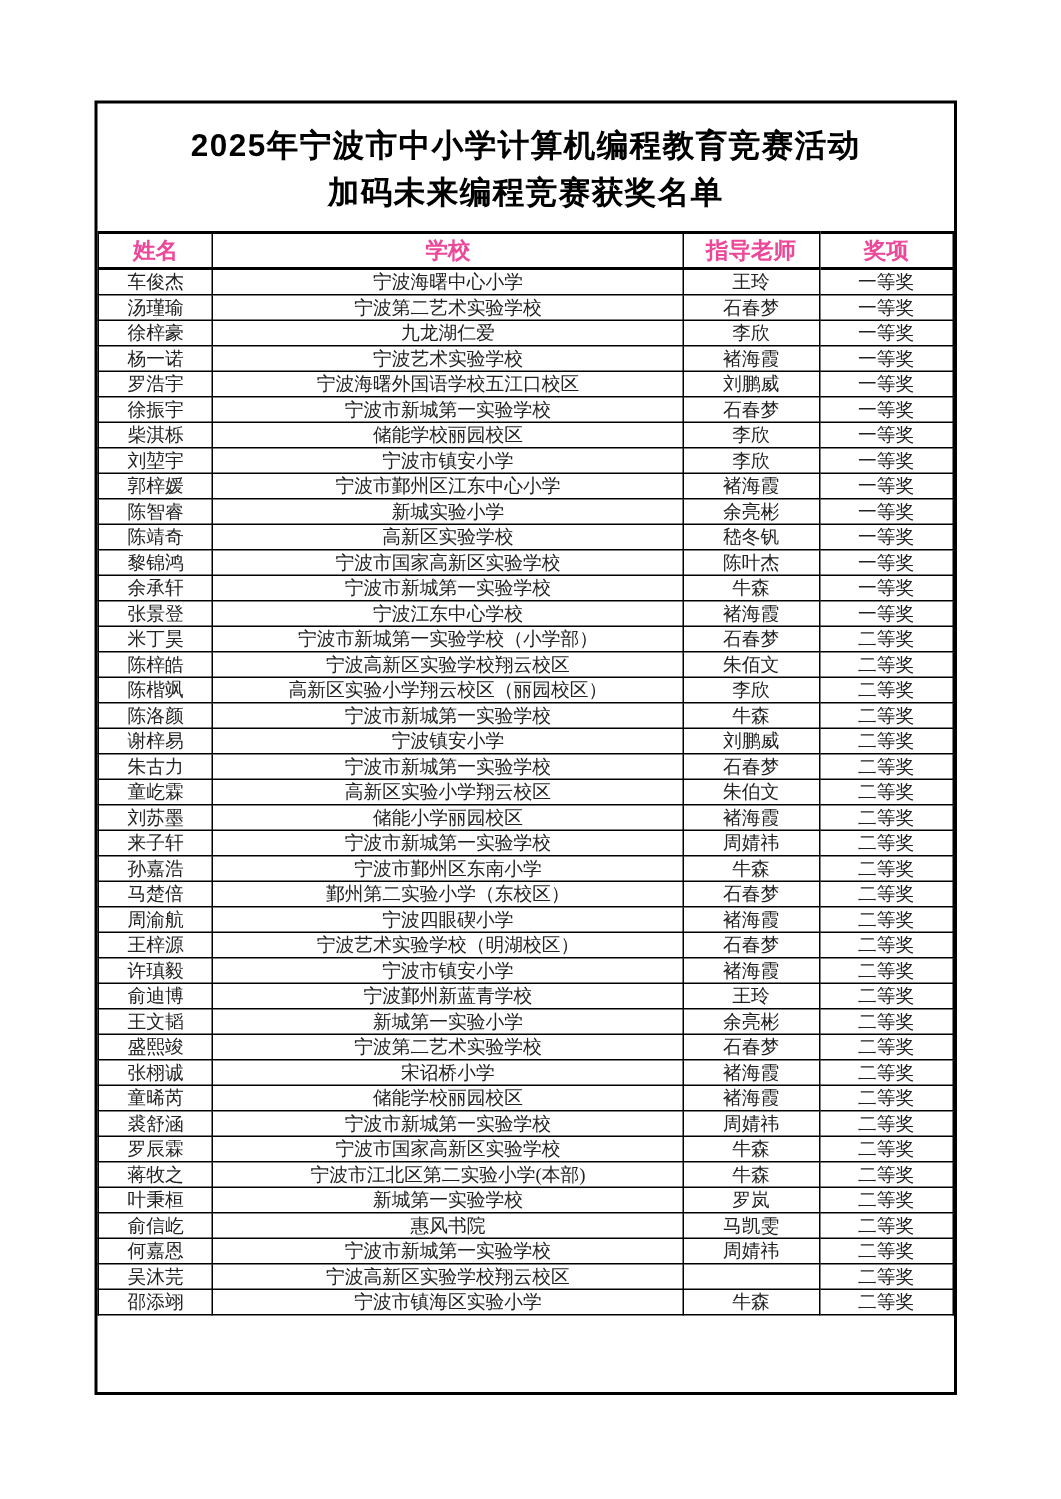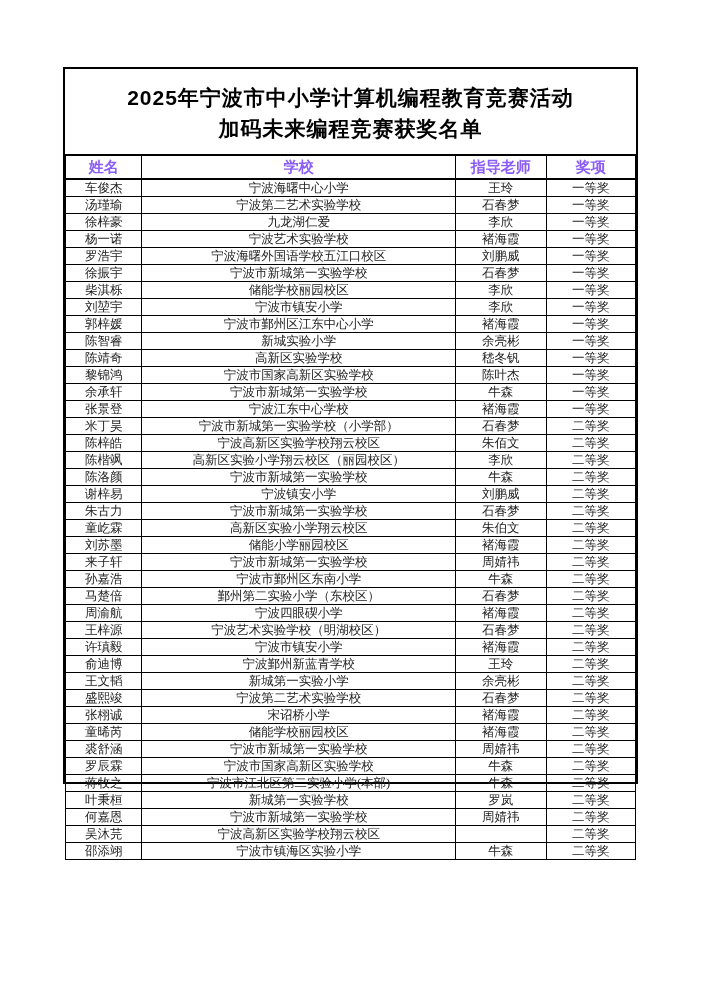--- a/index.html
+++ b/index.html
@@ -14,21 +14,21 @@
     background: #ffffff;
     font-family: "Liberation Serif", "DejaVu Serif", serif;
     color: #1c1c1c;
     overflow: hidden;
   }
   .doc-frame {
     position: absolute;
     left: 63px;
     top: 67px;
     width: 575px;
-    height: 717px;
+    height: 863px;
     border: 2px solid #000;
     box-sizing: border-box;
     background: #ffffff;
   }
   .doc-title {
     height: 85px;
     box-sizing: border-box;
     padding-top: 13px;
     text-align: center;
     font-family: "Liberation Sans", "DejaVu Sans", sans-serif;
@@ -49,21 +49,21 @@
     text-align: center;
     vertical-align: middle;
     overflow: hidden;
     white-space: nowrap;
   }
   table.awards thead th {
     height: 24px;
     font-family: "Liberation Sans", "DejaVu Sans", sans-serif;
     font-weight: bold;
     font-size: 15px;
-    color: #8b5cf6;
+    color: #ec4899;
     border-top: 2px solid #000;
     border-bottom: 2px solid #000;
   }
   table.awards tbody td {
     height: 16.7px;
     font-size: 12.5px;
     line-height: 16px;
     padding: 0 2px;
     color: #222222;
   }
@@ -316,20 +316,26 @@
           <td>牛森</td>
           <td>二等奖</td>
         </tr>
           <tr>
           <td>叶秉桓</td>
           <td>新城第一实验学校</td>
           <td>罗岚</td>
           <td>二等奖</td>
         </tr>
           <tr>
+          <td>俞信屹</td>
+          <td>惠风书院</td>
+          <td>马凯雯</td>
+          <td>二等奖</td>
+        </tr>
+          <tr>
           <td>何嘉恩</td>
           <td>宁波市新城第一实验学校</td>
           <td>周婧祎</td>
           <td>二等奖</td>
         </tr>
           <tr>
           <td>吴沐芫</td>
           <td>宁波高新区实验学校翔云校区</td>
           <td></td>
           <td>二等奖</td>

